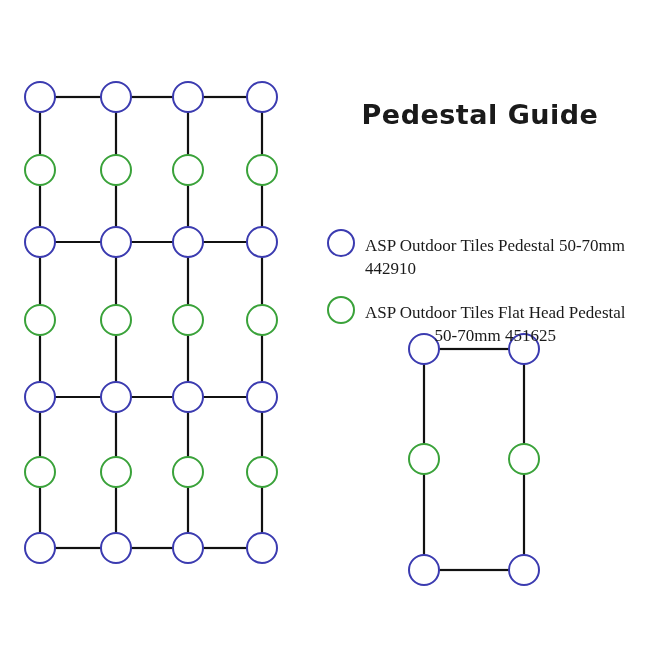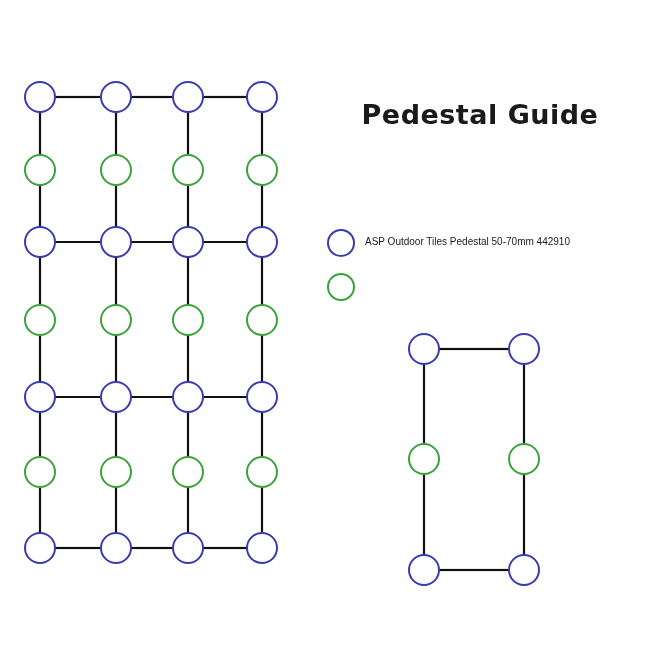--- a/index.html
+++ b/index.html
@@ -50,22 +50,22 @@
     margin-bottom: 14px;
   }
   .legend-swatch {
     width: 30px;
     height: 30px;
     flex: 0 0 30px;
     margin-right: 9px;
   }
   .legend-swatch svg { display: block; }
   .legend-text {
-    font-family: Liberation Sans, sans-serif;
-    font-size: 10px;
+    font-family: Liberation Serif, serif;
+    font-size: 17px;
     color: #1a1a1a;
     line-height: 1.35;
     padding-top: 7px;
   }
   .legend-text .l2 {
     display: block;
     text-align: center;
   }
   svg.diagram { display: block; position: absolute; }
 </style>
@@ -158,17 +158,21 @@
         <span>ASP Outdoor Tiles Pedestal 50-70mm 442910</span>
       </span>
     </div>
 
     <div class="legend-row">
       <span class="legend-swatch">
         <svg width="30" height="30" viewBox="0 0 30 30">
           <circle cx="15" cy="15" r="13" fill="#ffffff" stroke="#3aa23a" stroke-width="2"></circle>
         </svg>
       </span>
+      <span class="legend-text">
+        <span>ASP Outdoor Tiles Flat Head Pedestal</span>
+        <span class="l2">50-70mm 451625</span>
+      </span>
     </div>
 
   </div>
 
 </div>
 
 </body></html>

